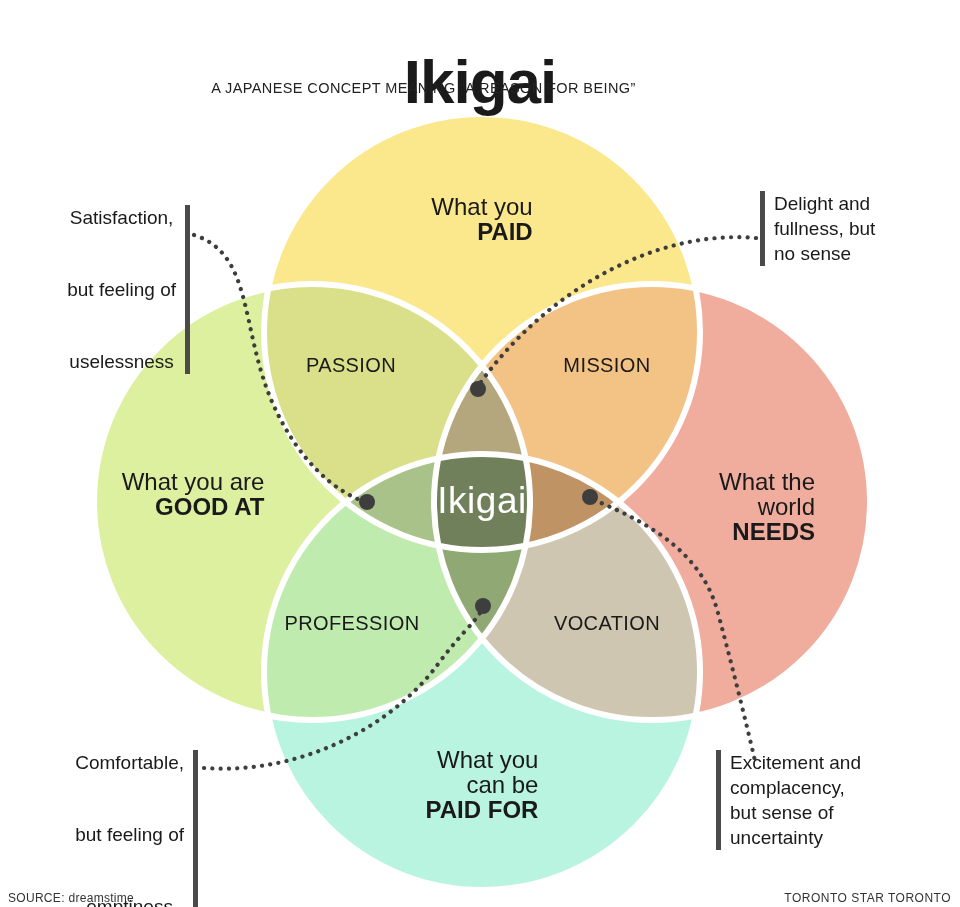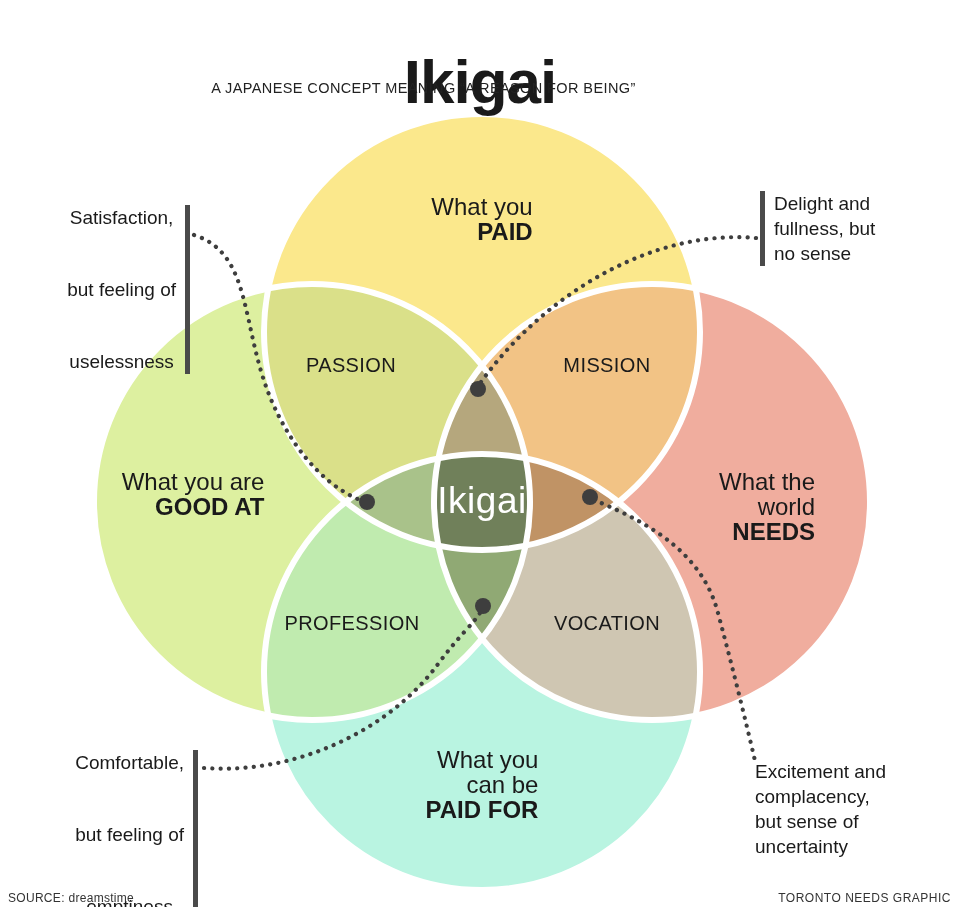--- a/index.html
+++ b/index.html
@@ -176,24 +176,24 @@
 
 <div class="anno side-left" style="right:762px;top:750px;">
   <div class="txt">
     <span>Comfortable,</span>
     <span>but feeling of</span>
     <span>emptiness</span>
   </div>
   <div class="bar" style="background-color: rgb(74, 74, 74);"></div>
 </div>
 
-<div class="anno" style="left:755px;top:750px;flex-direction:column;">
+<div class="anno" style="left:716px;top:750px;">
   <div class="bar" style="background-color: rgb(74, 74, 74);"></div>
   <div class="txt">
     <span>Excitement and</span>
     <span>complacency,</span>
     <span>but sense of</span>
     <span>uncertainty</span>
   </div>
 </div>
 
 <div class="footer-note" style="left:8px;">SOURCE: dreamstime</div>
-<div class="footer-note" style="right:9px;letter-spacing:.5px;">TORONTO NEEDS GRAPHIC</div>
+<div class="footer-note" style="right:9px;letter-spacing:.5px;">TORONTO STAR TORONTO</div>
 
 </body></html>

